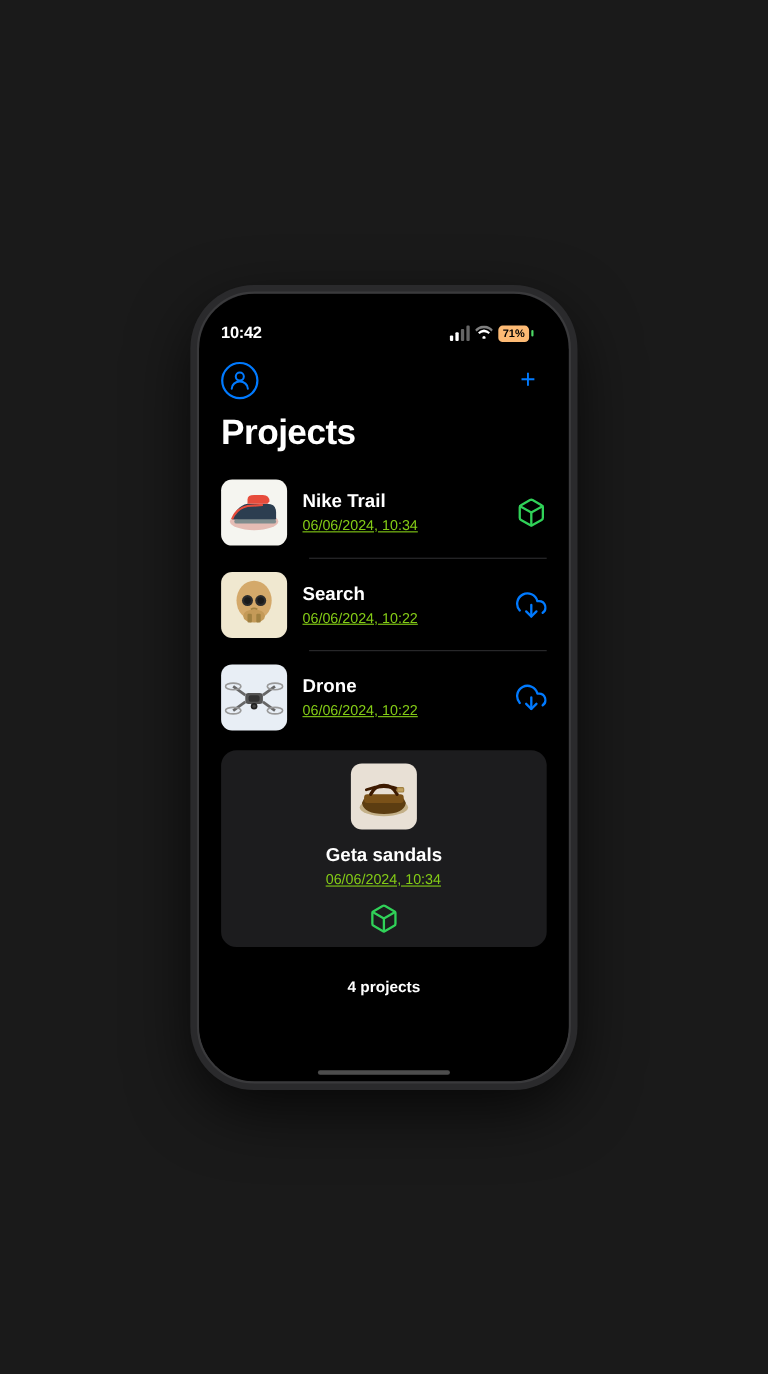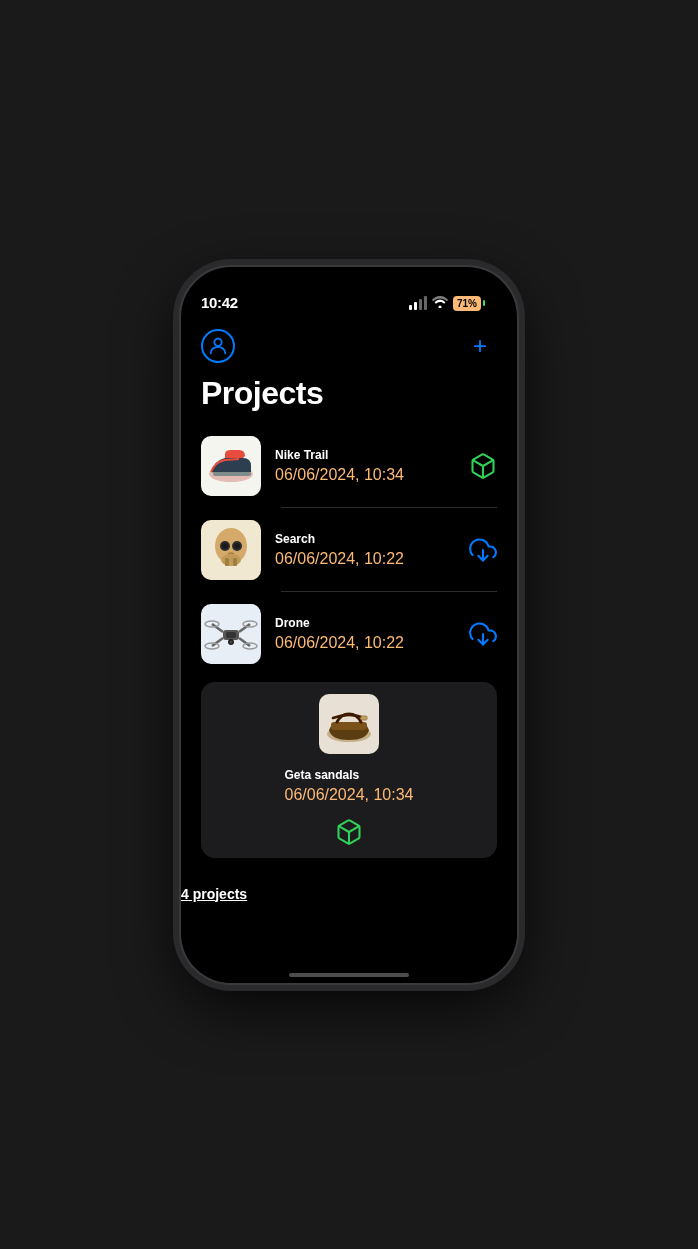--- a/index.html
+++ b/index.html
@@ -258,29 +258,30 @@
     .thumb-shoe { background: #f5f5f0; }
     .thumb-skull { background: #f0e8d0; }
     .thumb-drone { background: #e8eef5; }
     .thumb-sandal { background: #e8e0d5; }
 
     .project-info {
       flex: 1;
     }
 
     .project-name {
-      font-size: 12px;
+      font-size: 17px;
       font-weight: 600;
       color: #fff;
       margin-bottom: 4px;
     }
 
     .project-date {
-      font-size: 16px;
-      color: #fdba74;
+      font-size: 13px;
+      color: #84cc16;
+      text-decoration: underline;
     }
 
     .project-status-icon {
       flex-shrink: 0;
     }
 
     
     .icon-3d-box {
       width: 28px;
       height: 28px;
@@ -302,26 +303,25 @@
       margin: 0 20px;
       display: flex;
       align-items: center;
       gap: 14px;
       cursor: pointer;
       flex-direction: column;
     }
 
     
     .projects-count {
-      text-align: left;
+      text-align: center;
       padding: 28px 0 16px;
       color: #fff;
       font-size: 14px;
       font-weight: 600;
-      text-decoration: underline;
     }
 
     
     .home-indicator {
       position: absolute;
       bottom: 6px;
       left: 50%;
       transform: translateX(-50%);
       width: 120px;
       height: 4px;

